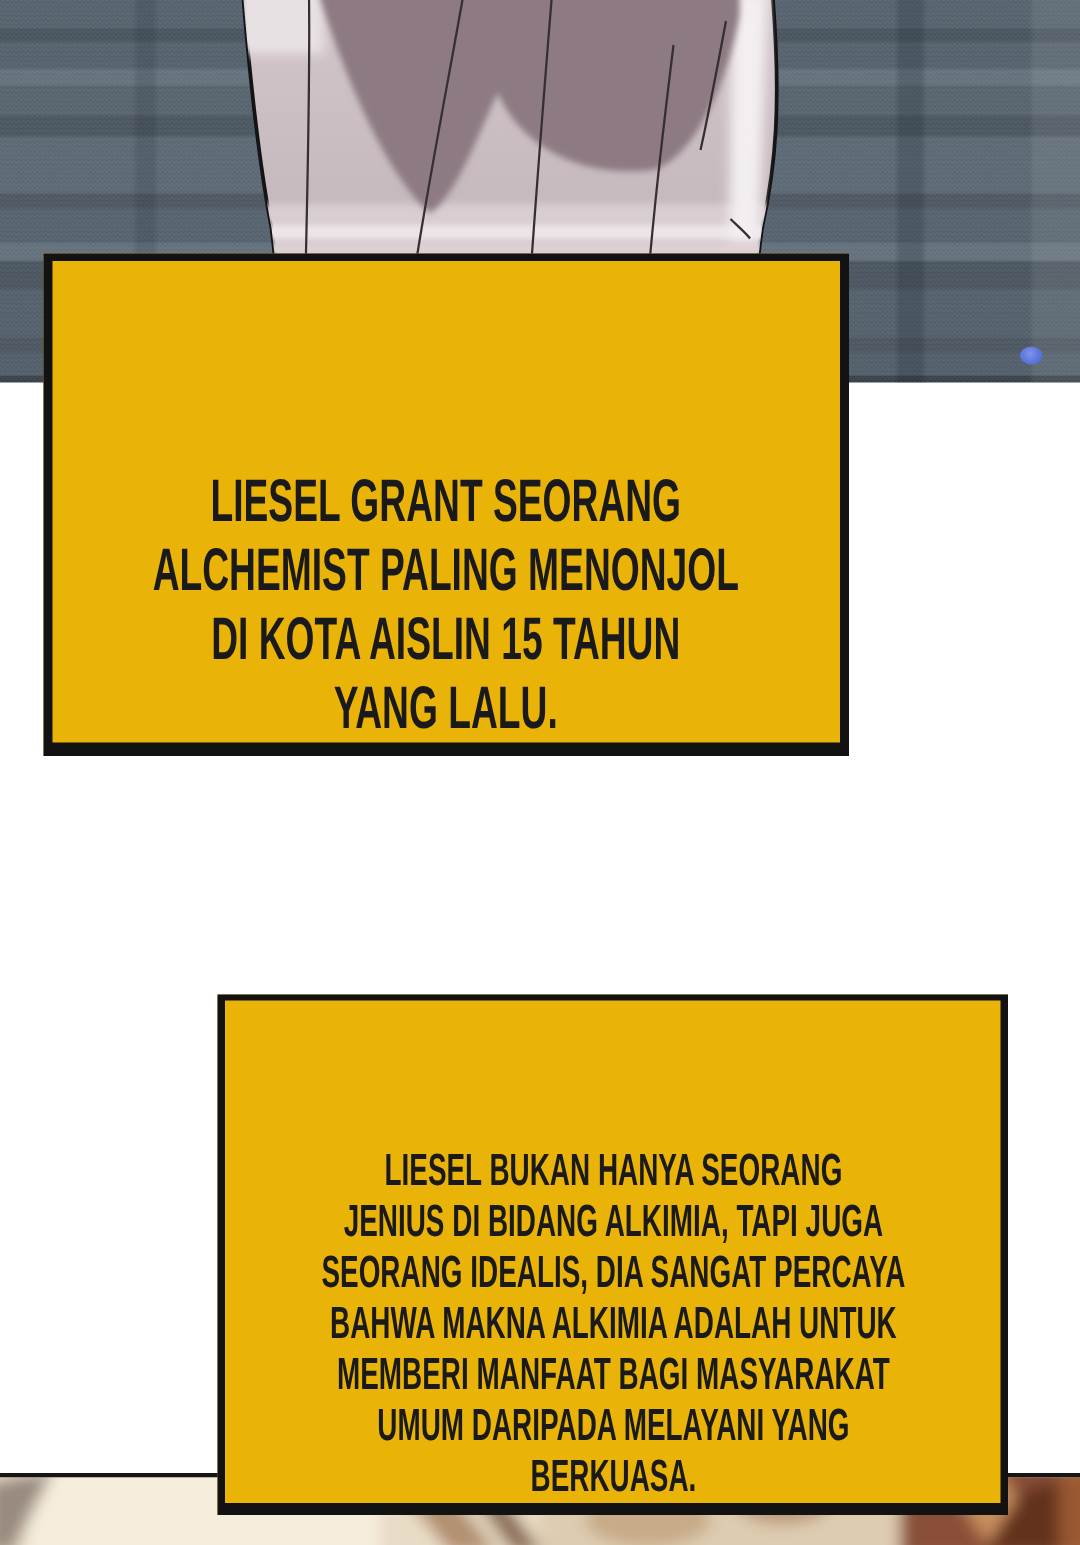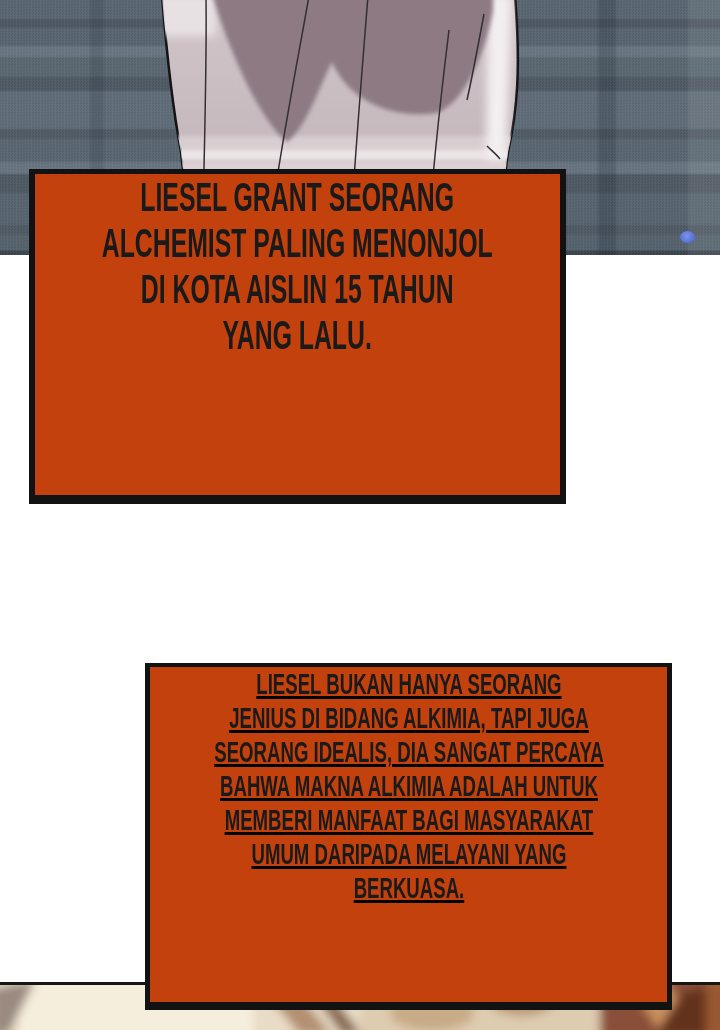--- a/index.html
+++ b/index.html
@@ -42,30 +42,30 @@
   }
   
   .panel-floor{
     position:absolute;left:0;top:982px;width:720px;height:48px;
     border-top:3px solid #161616;box-sizing:border-box;
     background:#e9dcc6;
   }
   .panel-floor svg{display:block;}
   
   .nbox{
-    position:absolute;background:#c2410c;box-sizing:border-box;
-    display:flex;align-items:flex-start;justify-content:center;
+    position:absolute;background:#eab308;box-sizing:border-box;
+    display:flex;align-items:flex-end;justify-content:center;
   }
   .nbox1{
     left:29px;top:169px;width:537px;height:335px;
     border:6px solid #121212;border-top-width:5px;border-bottom-width:9px;
   }
   .nbox2{
     left:145px;top:663px;width:527px;height:347px;
-    border:5px solid #121212;border-top-width:4px;border-bottom-width:8px;text-decoration:underline;
+    border:5px solid #121212;border-top-width:4px;border-bottom-width:8px;
   }
   .ntext{
     font-weight:700;color:#1a1a1a;text-align:center;
     transform:scaleX(0.62);transform-origin:50% 50%;
   }
   .ntext div{white-space:nowrap;}
   .ntext1{font-size:40px;line-height:46px;letter-spacing:0px;}
   .ntext2{font-size:30px;line-height:34px;letter-spacing:0px;}
 </style>
 </head>

